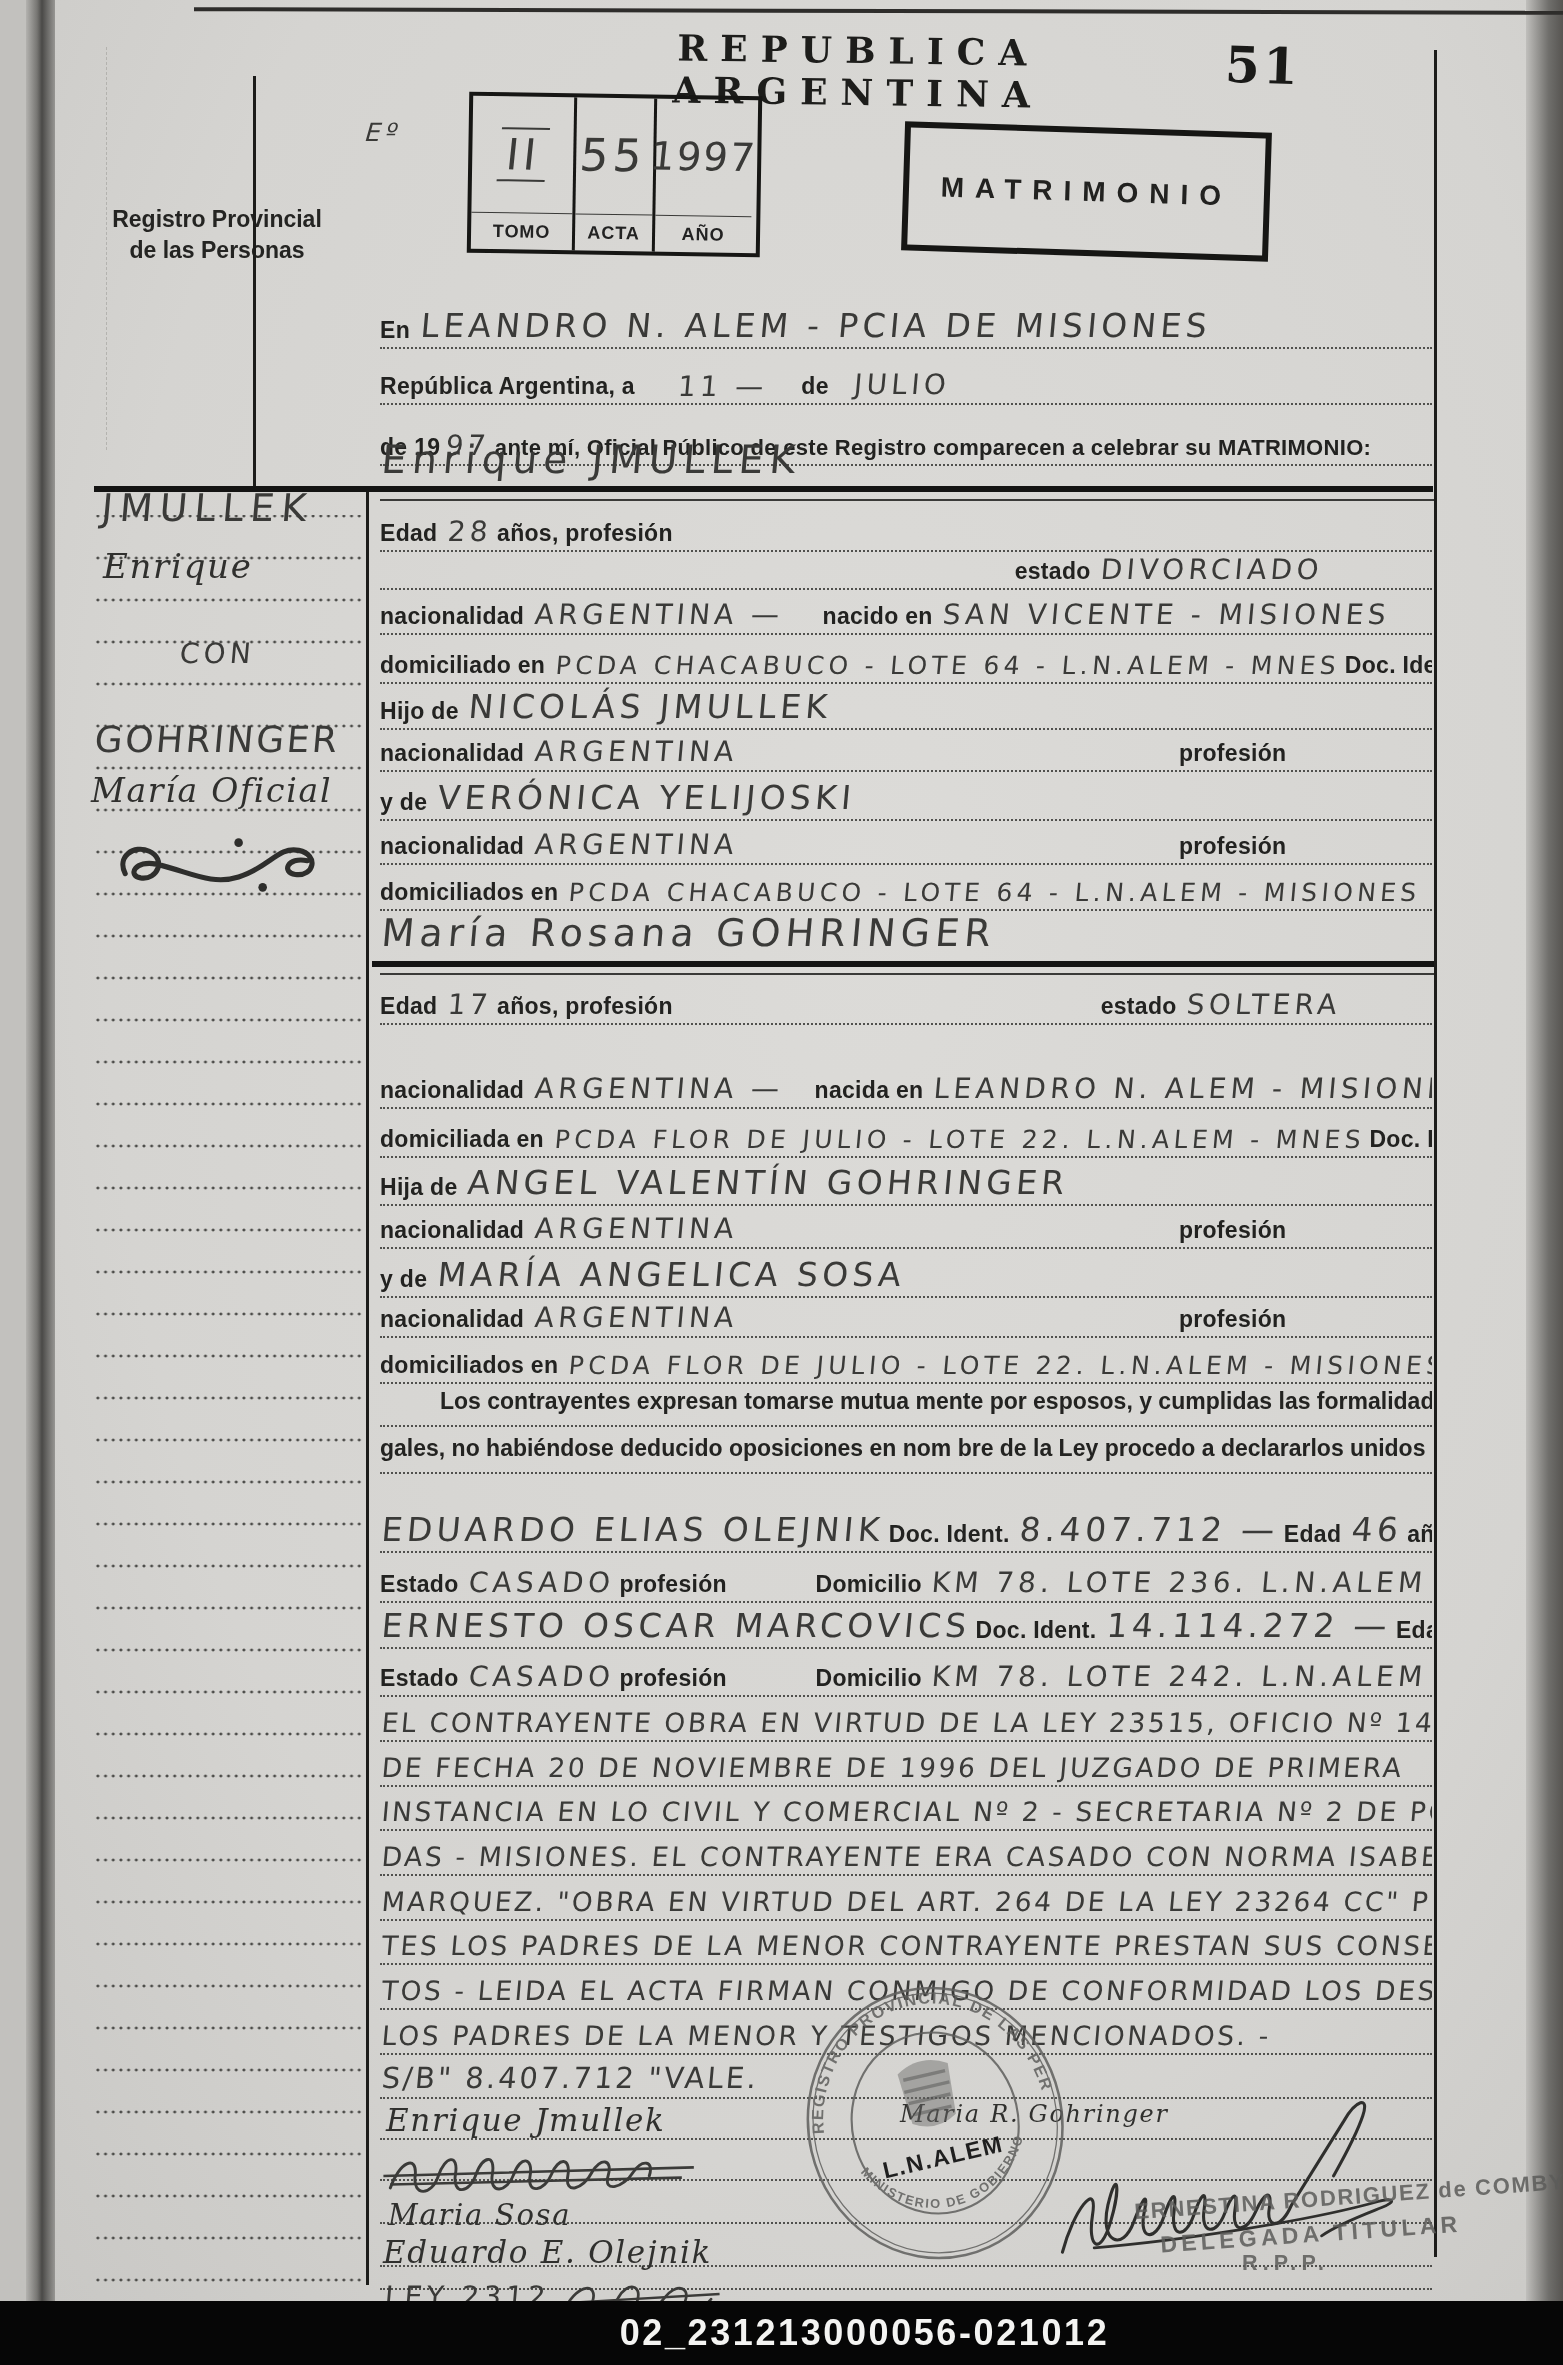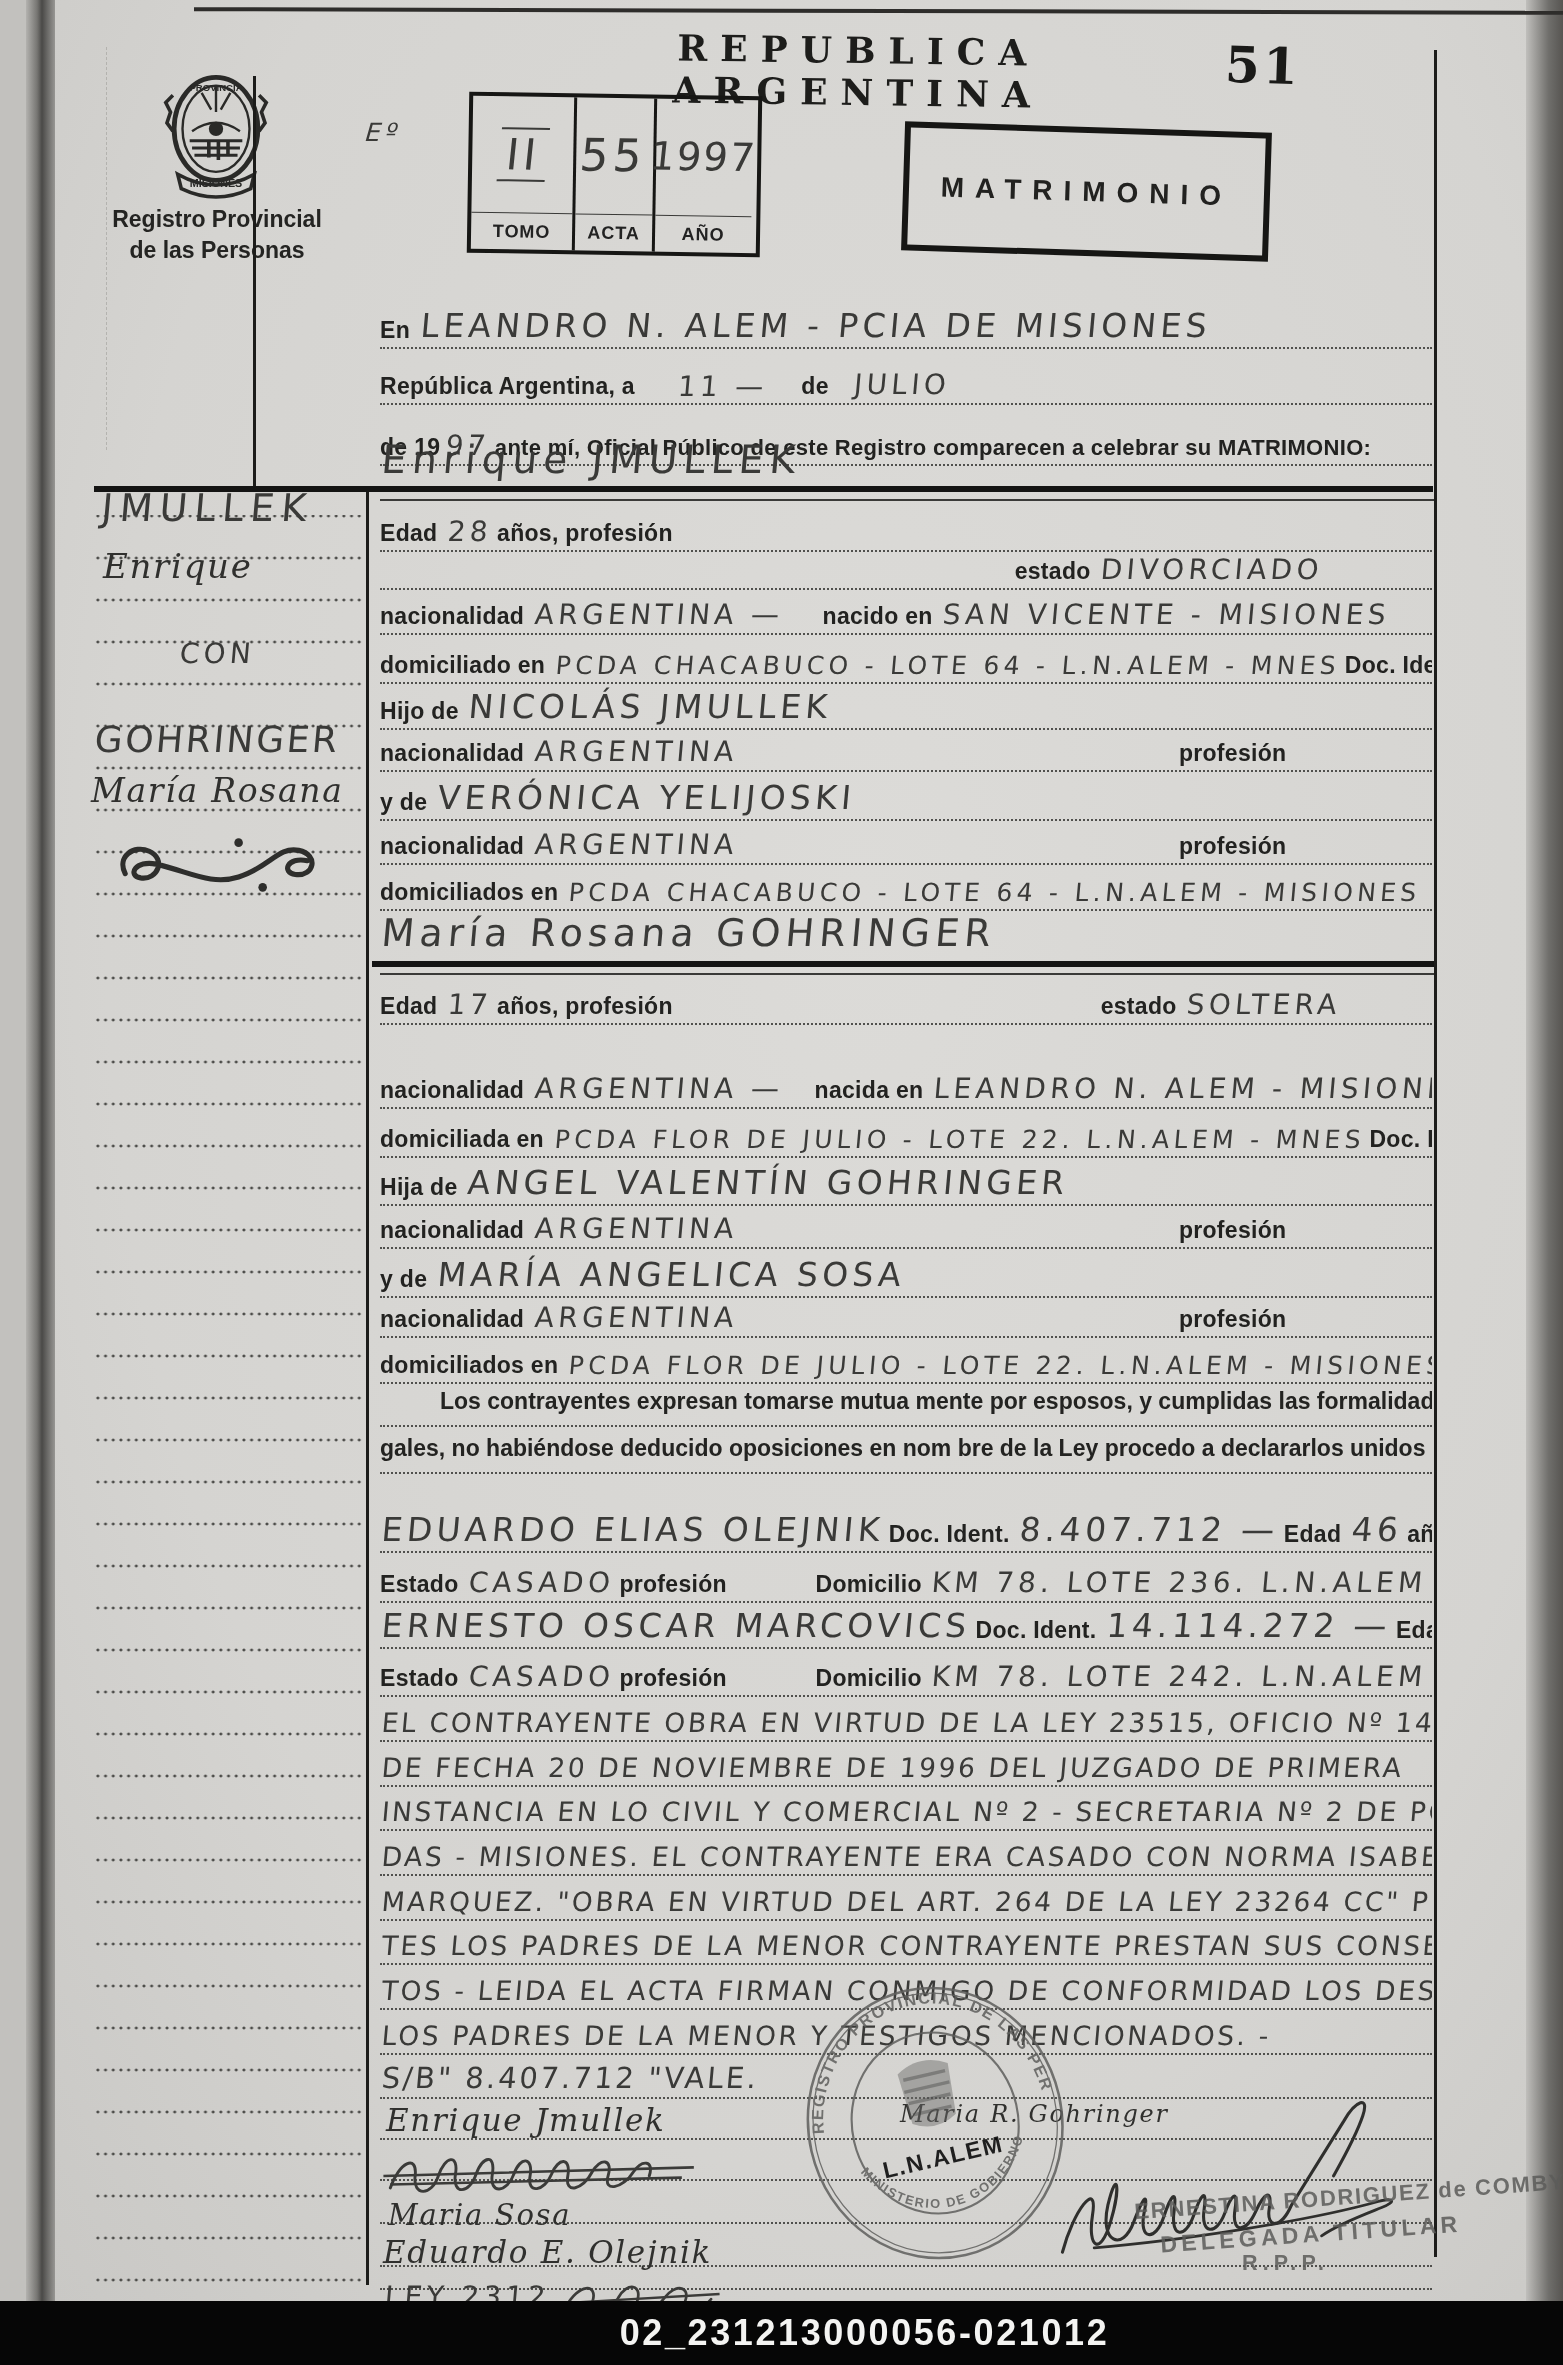--- a/index.html
+++ b/index.html
@@ -82,35 +82,20 @@
   <div class="abs left-paper"></div>
   <div class="abs bind-strip"></div>
   <div class="abs right-edge"></div>
   <div class="abs top-edge"></div>
   <div class="abs fold-line"></div>
 
   <div class="abs hdr-title">REPUBLICA ARGENTINA</div>
   <div class="abs pagenum">51</div>
   <div class="abs hw hw-sm" style="left:364px;top:118px;font-style:italic;">Eº</div>
 
-  <div class="abs" style="left:156px;top:69px;">
-    <svg width="120" height="134" viewBox="0 0 100 112">
-      <ellipse cx="50" cy="50" rx="35" ry="43" fill="none" stroke="#2a2a28" stroke-width="4"></ellipse>
-      <ellipse cx="50" cy="50" rx="28" ry="36" fill="none" stroke="#2a2a28" stroke-width="2"></ellipse>
-      <path d="M14,22 l-6,6 4,8 -3,9 5,7 M86,22 l6,6 -4,8 3,9 -5,7" stroke="#2a2a28" stroke-width="3" fill="none"></path>
-      <path d="M50,14 v22 M38,20 l8,14 M62,20 l-8,14" stroke="#2a2a28" stroke-width="2"></path>
-      <path d="M30,52 q20,-14 40,0" stroke="#2a2a28" stroke-width="2" fill="none"></path>
-      <circle cx="50" cy="50" r="6" fill="#2a2a28"></circle>
-      <path d="M28,60 h44 M30,66 h40 M32,72 h36" stroke="#2a2a28" stroke-width="2.5"></path>
-      <path d="M44,60 v14 M52,60 v16 M60,60 v12" stroke="#2a2a28" stroke-width="3"></path>
-      <path d="M18,88 q32,18 64,0 l-3,12 q-29,14 -58,0 z" fill="none" stroke="#2a2a28" stroke-width="3"></path>
-      <text x="50" y="18" text-anchor="middle" font-size="8" font-weight="bold" fill="#2a2a28">PROVINCIA</text>
-      <text x="50" y="99" text-anchor="middle" font-size="9" font-weight="bold" fill="#2a2a28">MISIONES</text>
-    </svg>
-  </div>
   <div class="abs org-name">
     <div>Registro Provincial</div>
     <div>de las Personas</div>
   </div>
 
   <div class="abs rec-table">
     <div class="rec-col" style="width:101px;">
       <div class="rec-val">
           <span class="hw tomo-hw">II</span>
         </div>
@@ -140,21 +125,21 @@
   <div class="abs thick" style="left:94px;top:486px;width:1339px;height:6px;"></div>
   <div class="abs" style="left:380px;top:499px;width:1054px;height:1.7px;background:#3a3a38;"></div>
   <div class="abs thick" style="left:372px;top:961px;width:1062px;height:6px;"></div>
   <div class="abs" style="left:380px;top:973px;width:1054px;height:1.7px;background:#3a3a38;"></div>
 
   <div class="abs margin-rules"></div>
   <div class="mnote hw hw-xl" style="left:100px;top:486px;letter-spacing:6.9px;">JMULLEK</div>
   <div class="mnote sig" style="left:103px;top:546px;font-size:34px;">Enrique</div>
   <div class="mnote hw hw-md" style="left:178px;top:637px;">CON</div>
   <div class="mnote hw" style="left:93px;top:719px;font-size:36px;letter-spacing:2.6px;">GOHRINGER</div>
-  <div class="mnote sig" style="left:91px;top:771px;font-size:33px;">María Rosana</div>
+  <div class="mnote sig" style="left:91px;top:771px;font-size:33px;">María Oficial</div>
   <div class="mnote" style="left:108px;top:822px;">
     <svg width="232" height="86" viewBox="0 0 270 100">
       <path d="M20,60 C10,40 30,26 48,34 C68,43 58,68 38,65 C22,62 32,44 56,49 C95,58 120,74 152,64 C188,53 198,28 222,33 C246,38 240,64 218,61 C202,59 208,40 232,45" fill="none" stroke="#2e2e2c" stroke-width="6" stroke-linecap="round"></path>
       <circle cx="152" cy="24" r="5" fill="#2e2e2c"></circle>
       <circle cx="180" cy="76" r="5" fill="#2e2e2c"></circle>
     </svg>
   </div>
 
   <div class="row" style="left:380px;top:299px;width:1052px;height:48px;justify-content:flex-end;">
     <span class="lbl">En</span>

